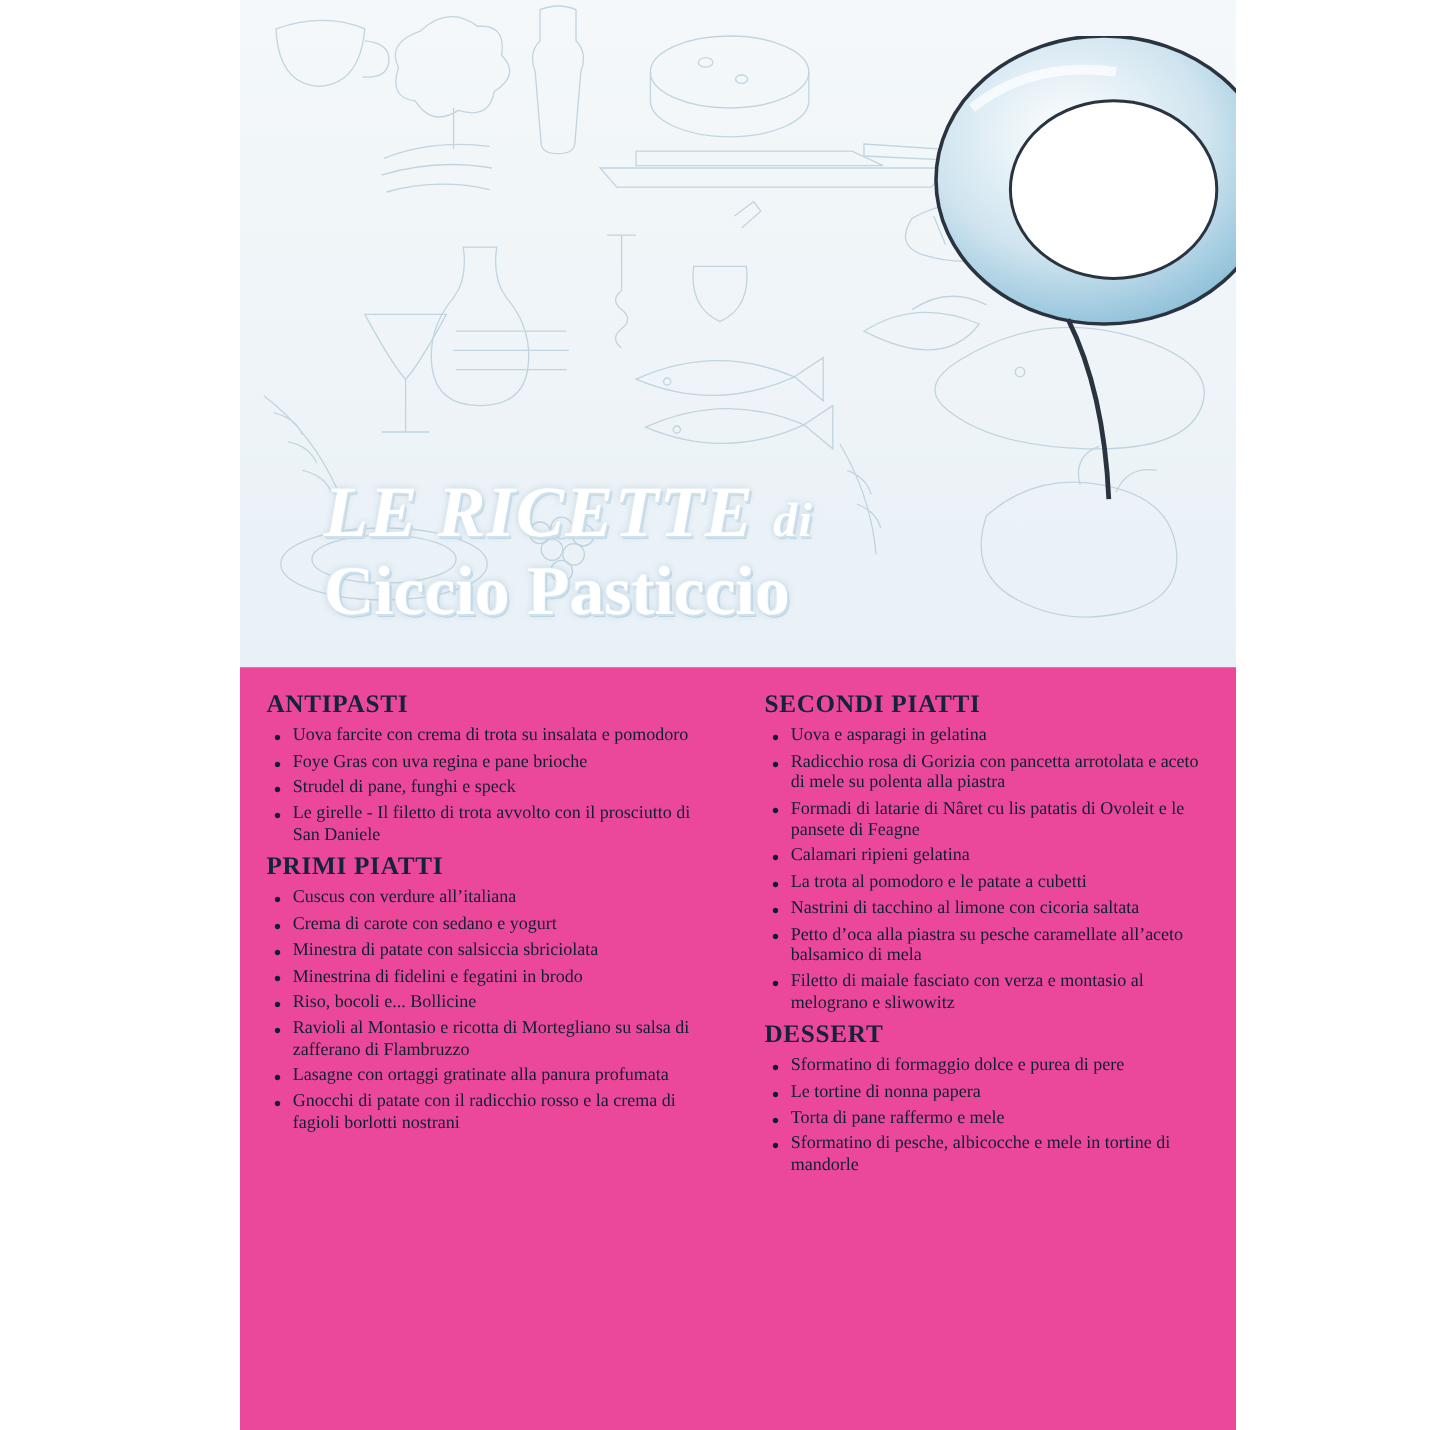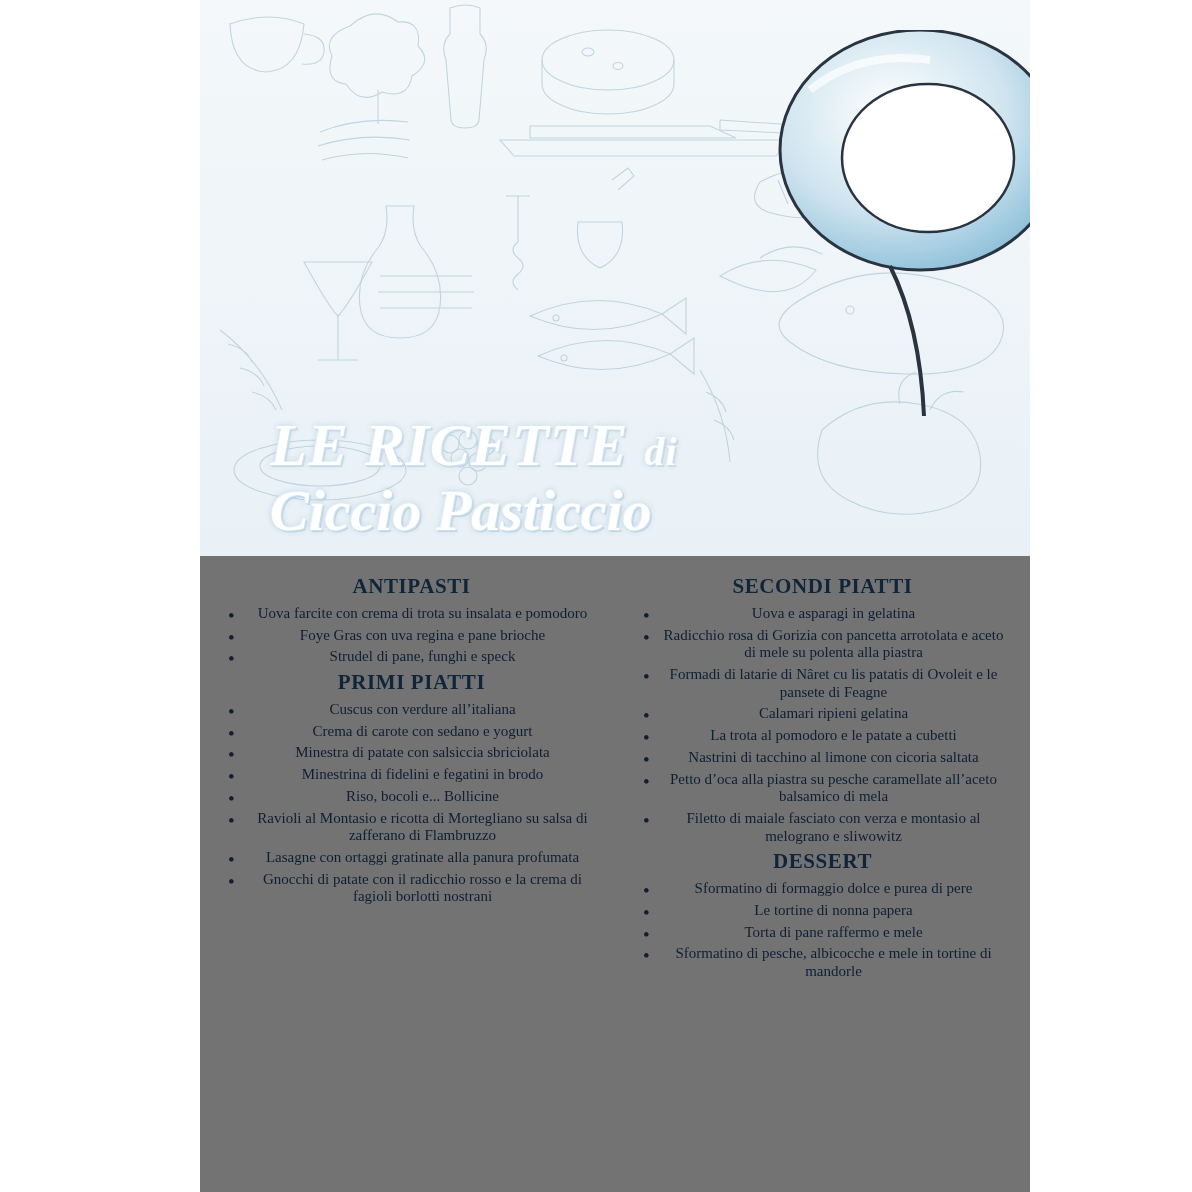--- a/index.html
+++ b/index.html
@@ -44,21 +44,21 @@
     top: 30px;
     width: 300px;
     height: 420px;
     overflow: hidden;
   }
 
   
   #title-block {
     position: absolute;
     left: 70px;
-    top: 415px;
+    top: 397px;
     width: 700px;
     z-index: 5;
   }
   .title-line1 {
     font-family: "Liberation Serif", serif;
     font-weight: bold;
     font-style: italic;
     font-size: 60px;
     letter-spacing: 1px;
     color: #ffffff;
@@ -70,42 +70,40 @@
     line-height: 1;
     white-space: nowrap;
   }
   .title-line1 .small {
     font-size: 40px;
     font-weight: bold;
   }
   .title-line2 {
     font-family: "Liberation Serif", serif;
     font-weight: bold;
-    font-style: italic;
     font-size: 58px;
     color: #ffffff;
     text-shadow:
       1px 1px 0 #cfe1ec,
       2px 2px 0 #bcd5e5,
       -1px -1px 0 #e3eef5,
       0 0 6px rgba(160,190,210,.7);
     line-height: 1.05;
     margin-top: 6px;
     white-space: nowrap;
   }
 
   
   #menu-panel {
     position: absolute;
     left: 0;
     top: 556px;
     width: 830px;
     height: 636px;
-    background: #737373;
-    text-align: center;
+    background: #ec4899;
   }
   #menu-inner {
     position: absolute;
     left: 0; top: 0;
     width: 830px; height: 636px;
     display: flex;
     padding: 18px 22px 0 22px;
     box-sizing: border-box;
   }
   .col {
@@ -255,20 +253,21 @@
     <div id="menu-inner">
 
       <div class="col left">
 
         <div class="section">
           <h2 class="section-heading">ANTIPASTI</h2>
           <ul class="dish-list">
             <li>Uova farcite con crema di trota su insalata e pomodoro</li>
             <li>Foye Gras con uva regina e pane brioche</li>
             <li>Strudel di pane, funghi e speck</li>
+            <li>Le girelle - Il filetto di trota avvolto con il prosciutto di San Daniele</li>
           </ul>
         </div>
 
         <div class="section">
           <h2 class="section-heading">PRIMI PIATTI</h2>
           <ul class="dish-list">
             <li>Cuscus con verdure all’italiana</li>
             <li>Crema di carote con sedano e yogurt</li>
             <li>Minestra di patate con salsiccia sbriciolata</li>
             <li>Minestrina di fidelini e fegatini in brodo</li>

